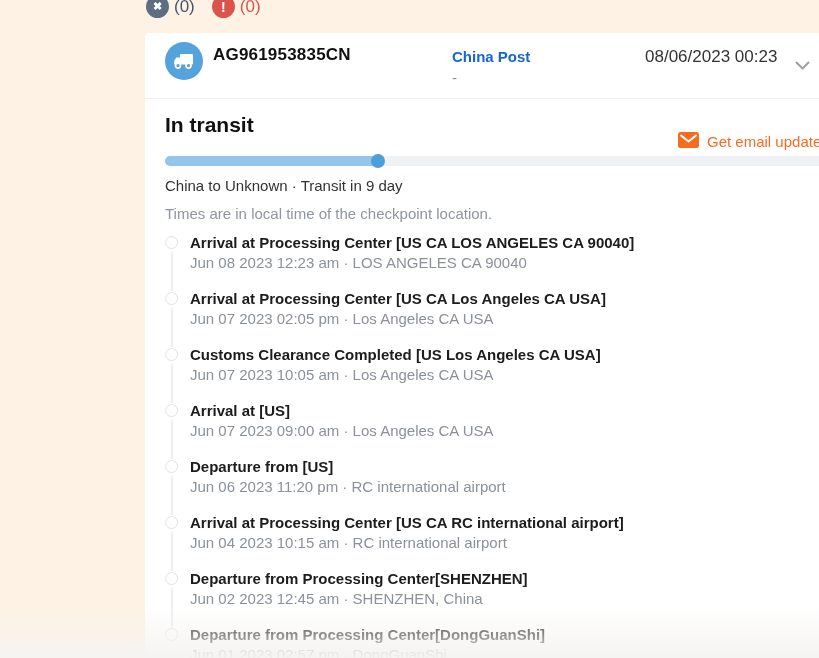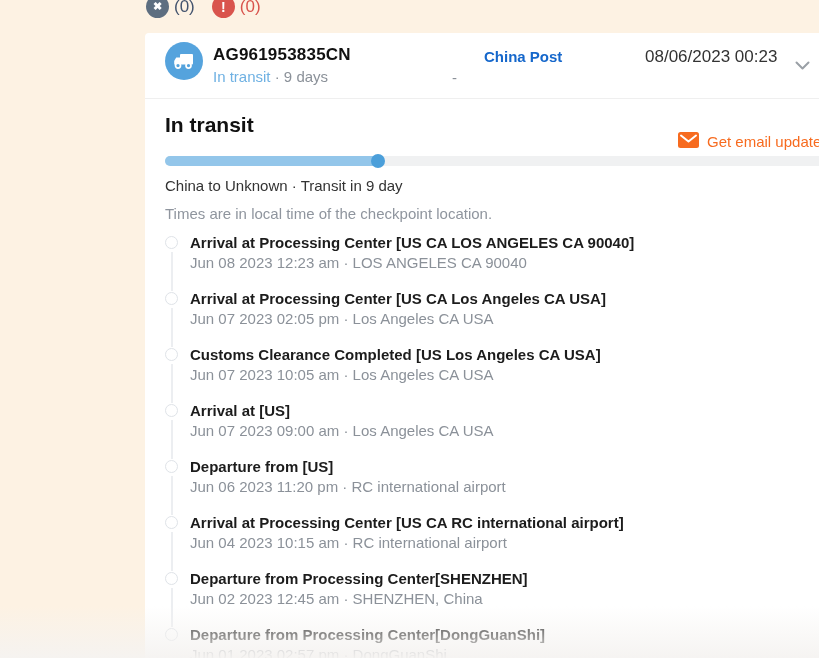--- a/index.html
+++ b/index.html
@@ -30,27 +30,27 @@
   .card {
     position: absolute; left: 145px; top: 33px; width: 740px;
     background: #ffffff; border-radius: 4px 4px 0 0;
   }
   .card-header { position: relative; height: 66px; border-bottom: 1px solid #efefef; cursor: pointer; }
   .avatar {
     position: absolute; left: 20px; top: 9px; width: 38px; height: 38px;
     border-radius: 50%; background: #55a3dd;
     display: flex; align-items: center; justify-content: center;
   }
-  .title-block { position: absolute; left: 68px; top: 10px; }
+  .title-block { position: absolute; left: 68px; top: 10px; text-align: center; }
   .tracking-number { font-size: 17px; font-weight: 700; color: #111; line-height: 23px; letter-spacing: .2px; }
   .status-line { font-size: 15px; line-height: 22px; }
   .status-line .status { color: #6fb1e3; }
   .status-line .days { color: #8b9199; }
   .carrier-block { position: absolute; left: 307px; top: 13px; font-size: 15px; }
-  .carrier { color: #1567cb; font-weight: 700; line-height: 21px; cursor: pointer; margin-left: 32px; }
+  .carrier { color: #1567cb; font-weight: 700; line-height: 21px; cursor: pointer; }
   .carrier-sub { color: #8b9199; line-height: 21px; }
   .update-block { position: absolute; left: 500px; top: 13px; font-size: 17px; color: #333; line-height: 21px; white-space: nowrap; }
   .chevron { position: absolute; left: 650px; top: 24px; cursor: pointer; }
 
   
   .card-body { position: relative; padding: 0 20px 10px; }
   .section-title { margin-top: 11px; font-size: 21px; line-height: 29px; color: #111; font-weight: 700; }
   .email-link {
     position: absolute; left: 533px; top: 22px;
     display: flex; align-items: center; gap: 8px;
@@ -105,24 +105,20 @@
     <div class="avatar">
       <svg width="24" height="20" viewBox="0 0 24 20">
         <rect x="8" y="3" width="13" height="10.5" rx="1" fill="#ffffff"></rect>
         <polygon points="8,6.5 4.2,6.5 2.2,10 2.2,13.5 8,13.5" fill="#ffffff"></polygon>
         <circle cx="6" cy="14.6" r="2.5" fill="#55a3dd" stroke="#ffffff" stroke-width="1.7"></circle>
         <circle cx="16.5" cy="14.6" r="2.5" fill="#55a3dd" stroke="#ffffff" stroke-width="1.7"></circle>
       </svg>
     </div>
     <div class="title-block">
       <div class="tracking-number">AG961953835CN</div>
-      <div class="status-line">
-        <span class="status">In transit</span>
-        <span class="days">· 9 days</span>
-      </div>
     </div>
     <div class="carrier-block">
       <div class="carrier">China Post</div>
       <div class="carrier-sub">-</div>
     </div>
     <div class="update-block">
       <div>08/06/2023 00:23</div>
     </div>
     <span class="chevron">
       <svg width="15" height="10" viewBox="0 0 15 10">

